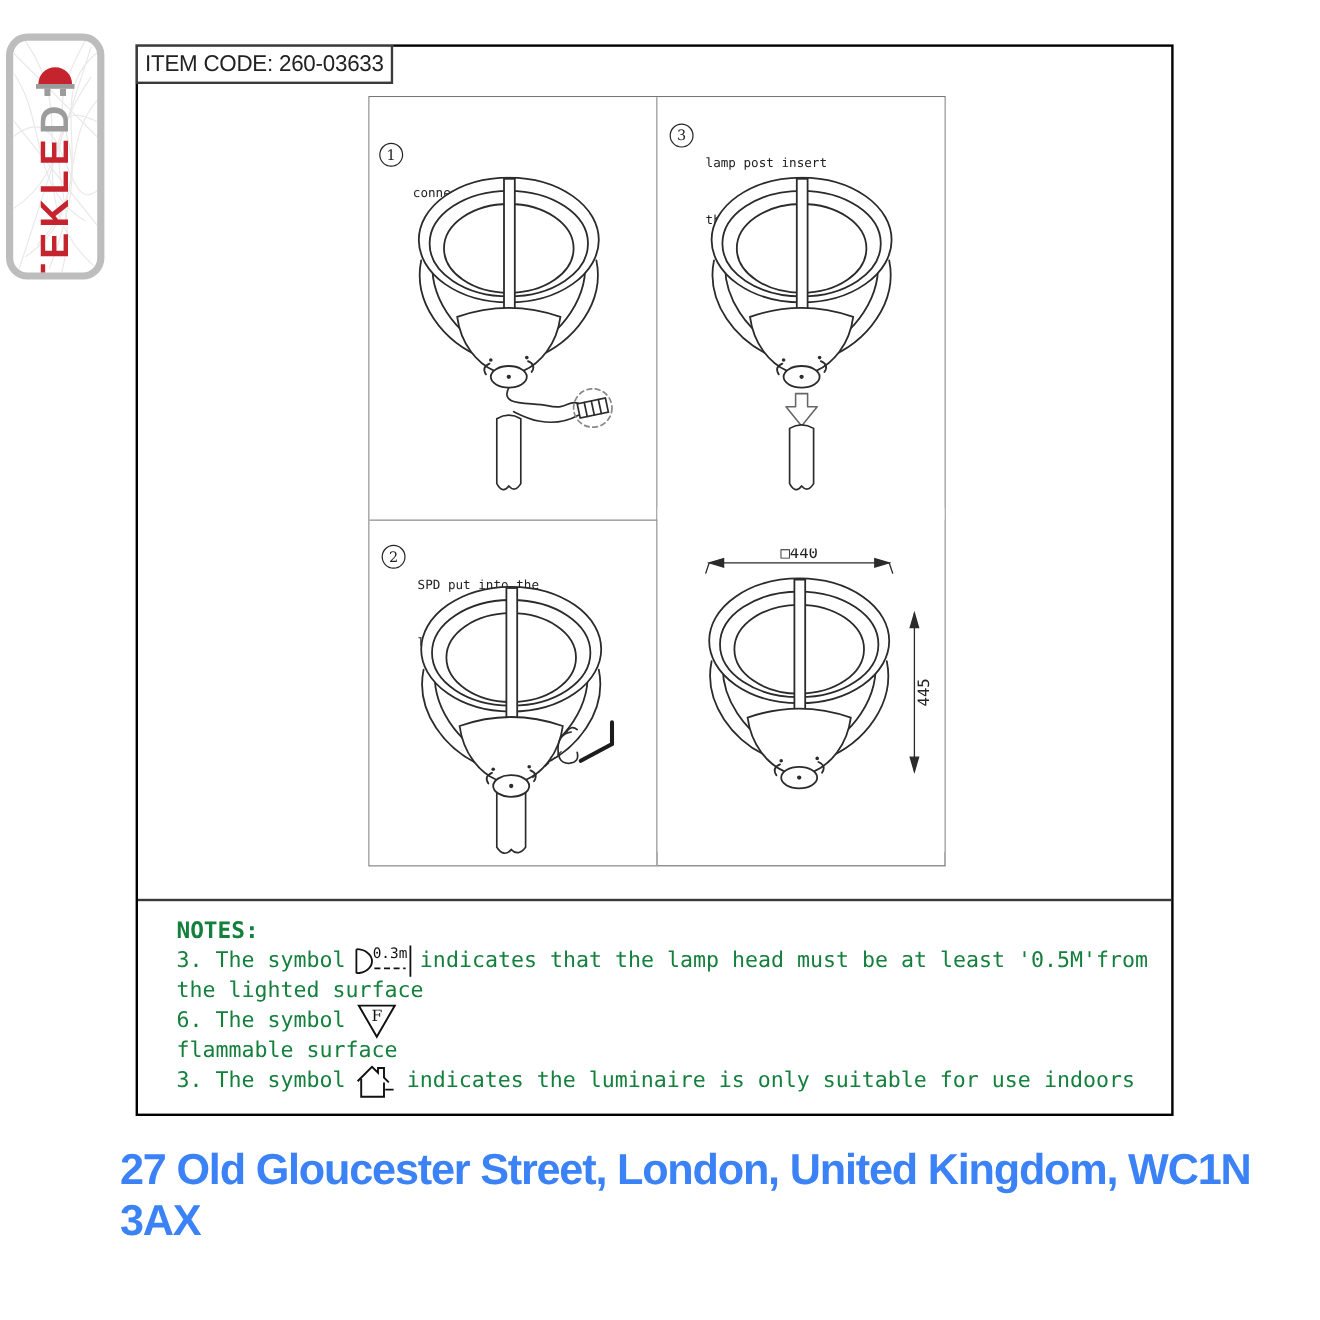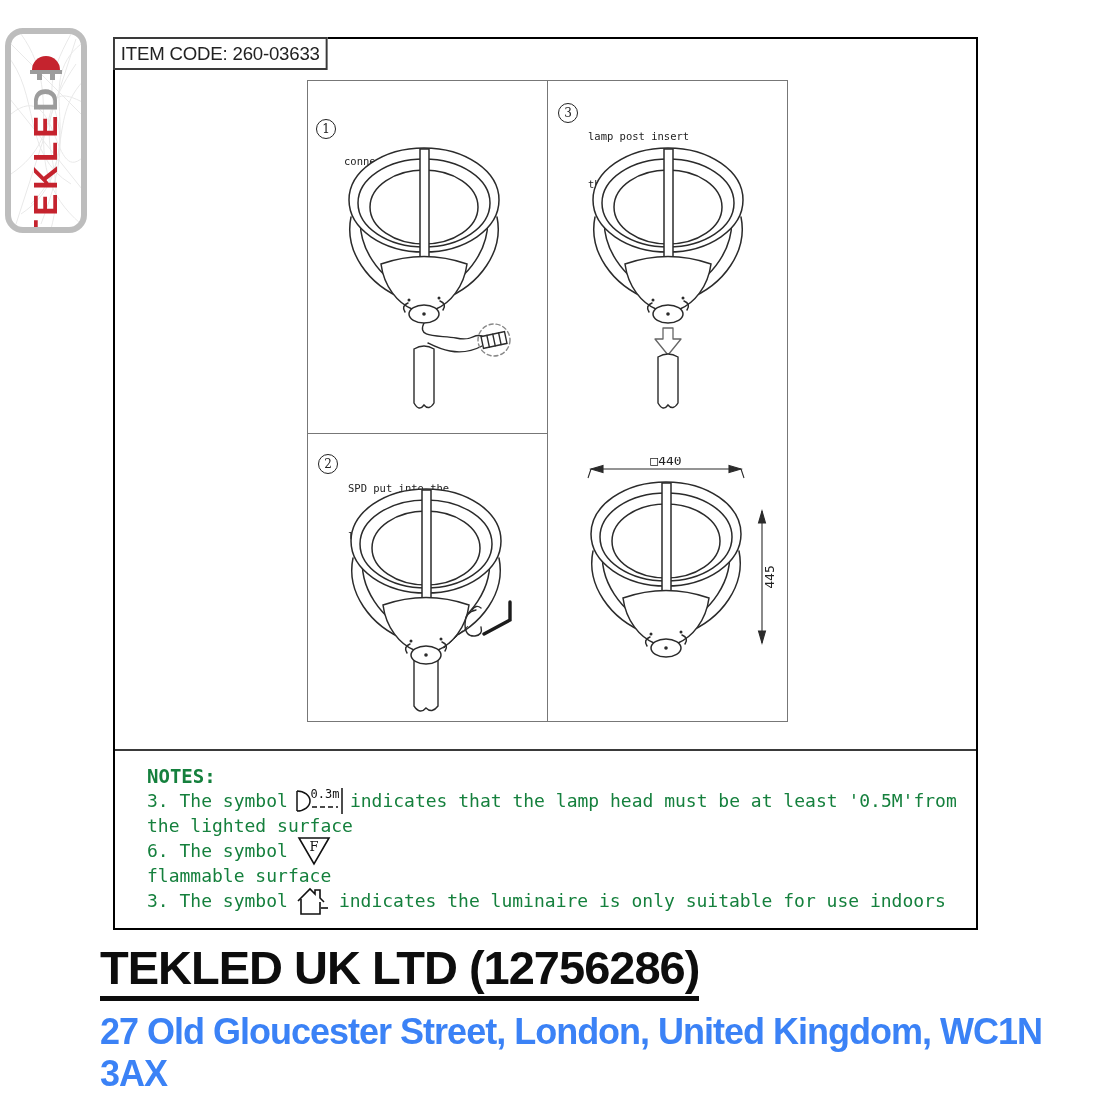--- a/index.html
+++ b/index.html
@@ -237,17 +237,16 @@
           <path d="M206,54 l-3.5,12 h7 z"></path>
           <path d="M206,186 l-3.5,-12 h7 z"></path>
         </g>
         <text x="110" y="8" text-anchor="middle" font-size="13" font-family="DejaVu Sans Mono, monospace" fill="#222">□440</text>
         <text x="218" y="120" text-anchor="middle" font-size="13" font-family="DejaVu Sans Mono, monospace" fill="#222" transform="rotate(-90 218 120)">445</text>
       </svg>
     </div>
   </div>
 
   <div class="footer">
-    <div class="company">TEKLED UK LTD (12756286)</div>
     <div class="address">27 Old Gloucester Street, London, United Kingdom, WC1N 3AX</div>
   </div>
 
 </div>
 
 </body></html>

